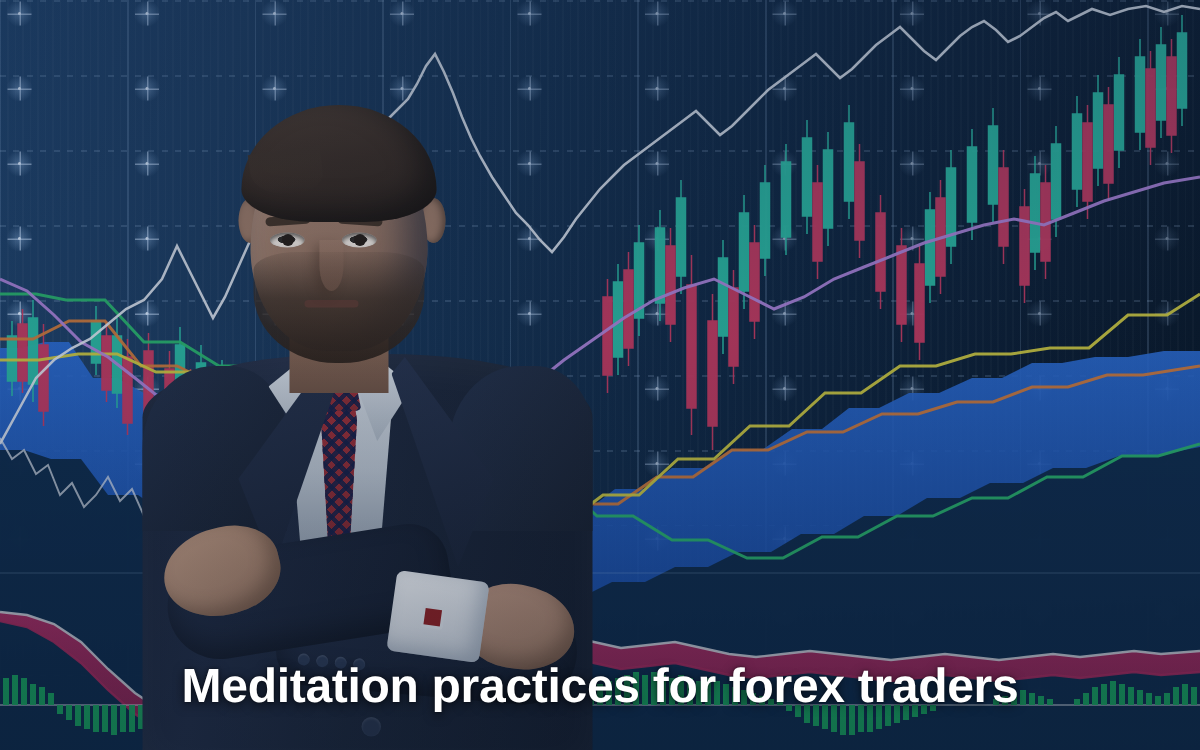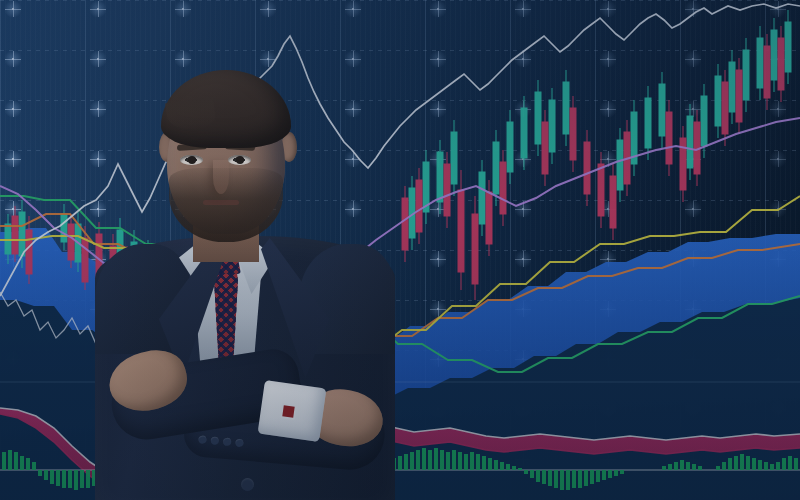--- a/index.html
+++ b/index.html
@@ -774,14 +774,15 @@
       <i style="left:0;top:0"></i>
         <i style="left:12px;top:3px"></i>
       <i style="left:24px;top:6px"></i>
         <i style="left:36px;top:9px"></i>
     </div>
     <div class="jbtn"></div>
   </div>
 
   <div class="person-tint"></div>
 
+  <div class="title">Meditation practices for forex traders</div>
 
 </div>
 
 </body></html>

